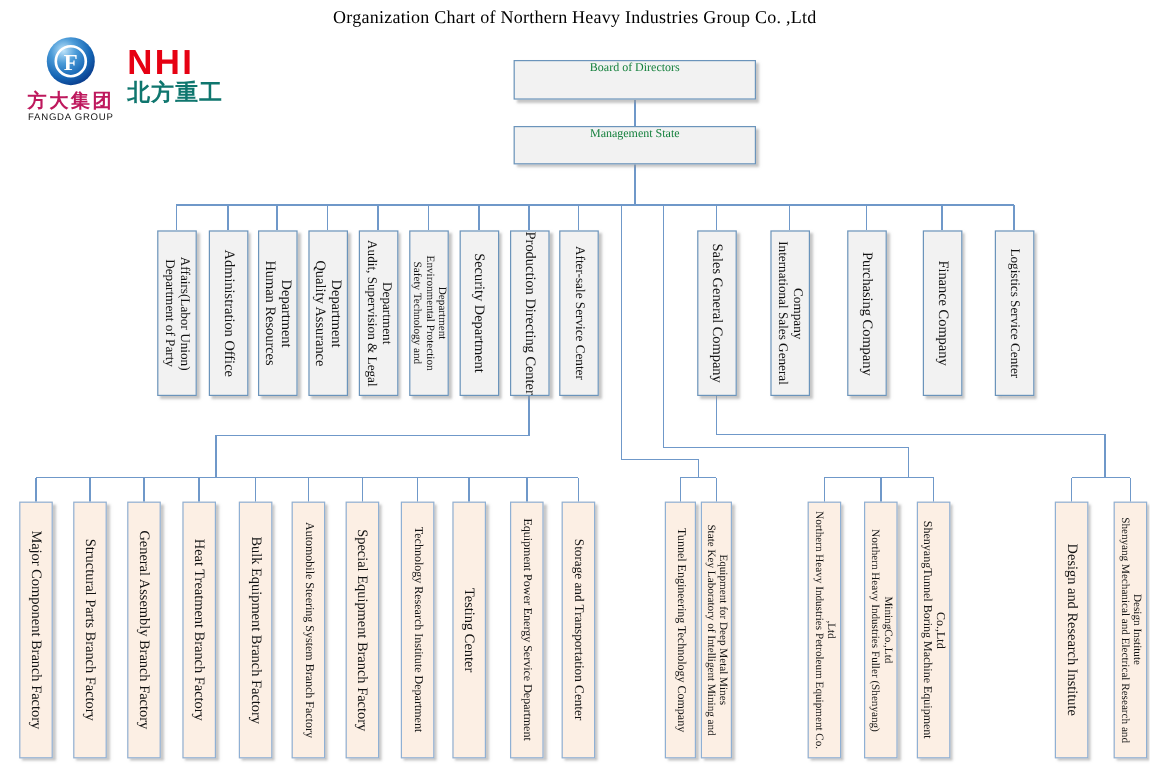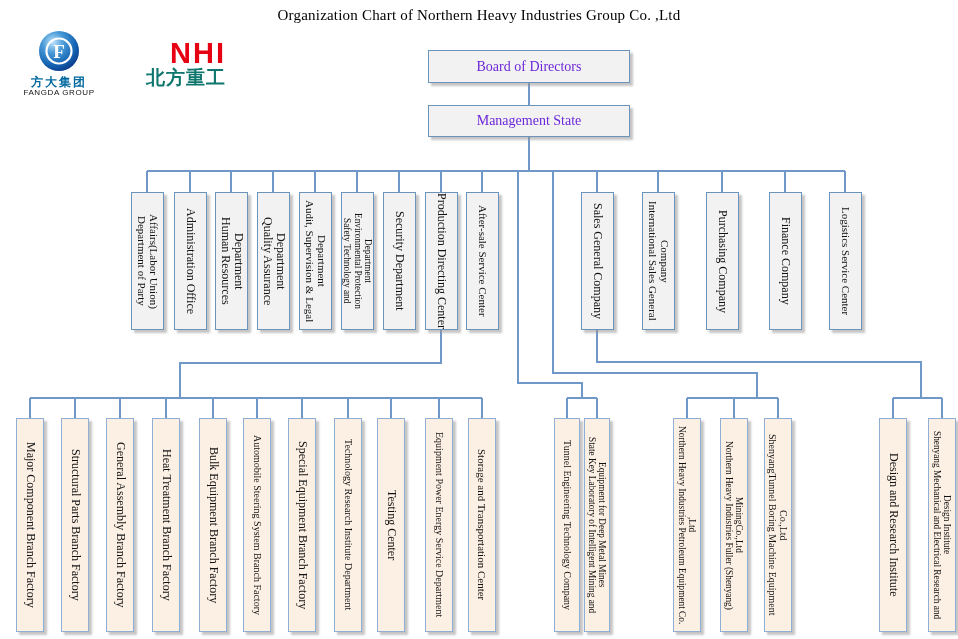--- a/index.html
+++ b/index.html
@@ -7,31 +7,31 @@
     width:958px;height:639px;position:relative;overflow:hidden;
     background:#ffffff;font-family:"Liberation Serif","DejaVu Serif",serif;
   }
   .title{
     position:absolute;left:0;top:7px;width:958px;text-align:center;
     font-size:15px;font-weight:normal;color:#000;letter-spacing:.2px;
   }
   
   .logo-wrap{position:absolute;left:18px;top:30px;width:180px;height:75px;}
   .fangda{position:absolute;left:0;top:0;width:82px;text-align:center;font-family:"Liberation Sans","DejaVu Sans",sans-serif;}
-  .fangda-cn{font-size:12px;font-weight:bold;color:#0369a1;letter-spacing:2px;line-height:1.0;}
+  .fangda-cn{font-size:16px;font-weight:bold;color:#be185d;letter-spacing:2px;line-height:1.0;}
   .fangda-en{font-size:8px;color:#121212;letter-spacing:.6px;line-height:1.2;}
-  .nhi{position:absolute;left:88px;top:10px;width:92px;text-align:right;font-family:"Liberation Sans","DejaVu Sans",sans-serif;margin-left:28px;}
+  .nhi{position:absolute;left:88px;top:10px;width:92px;text-align:left;font-family:"Liberation Sans","DejaVu Sans",sans-serif;}
   .nhi-abbr{font-size:29px;font-weight:bold;color:#e60113;letter-spacing:2px;line-height:.95;}
   .nhi-cn{font-size:19px;font-weight:bold;color:#0f766e;letter-spacing:1px;line-height:1.1;}
   
   .hbox{
-    position:absolute;display:flex;align-items:center;justify-content:center;
+    position:absolute;display:flex;align-items:flex-start;justify-content:center;
     background:#f2f2f2;border:1.4px solid #6b94bb;box-sizing:border-box;
     box-shadow:2.5px 2.5px 2px rgba(150,150,150,.55);
-    font-size:14px;color:#6d28d9;
+    font-size:10px;color:#15803d;
   }
   .vbox{
     position:absolute;display:flex;align-items:center;justify-content:center;
     background:#f2f2f2;border:1.4px solid #6b94bb;box-sizing:border-box;
     box-shadow:2.5px 2.5px 2px rgba(150,150,150,.55);
   }
   .vbox span{
     writing-mode:vertical-lr;text-orientation:mixed;
     max-height:100%;line-height:1.12;text-align:center;color:#111;
     display:inline-block;

